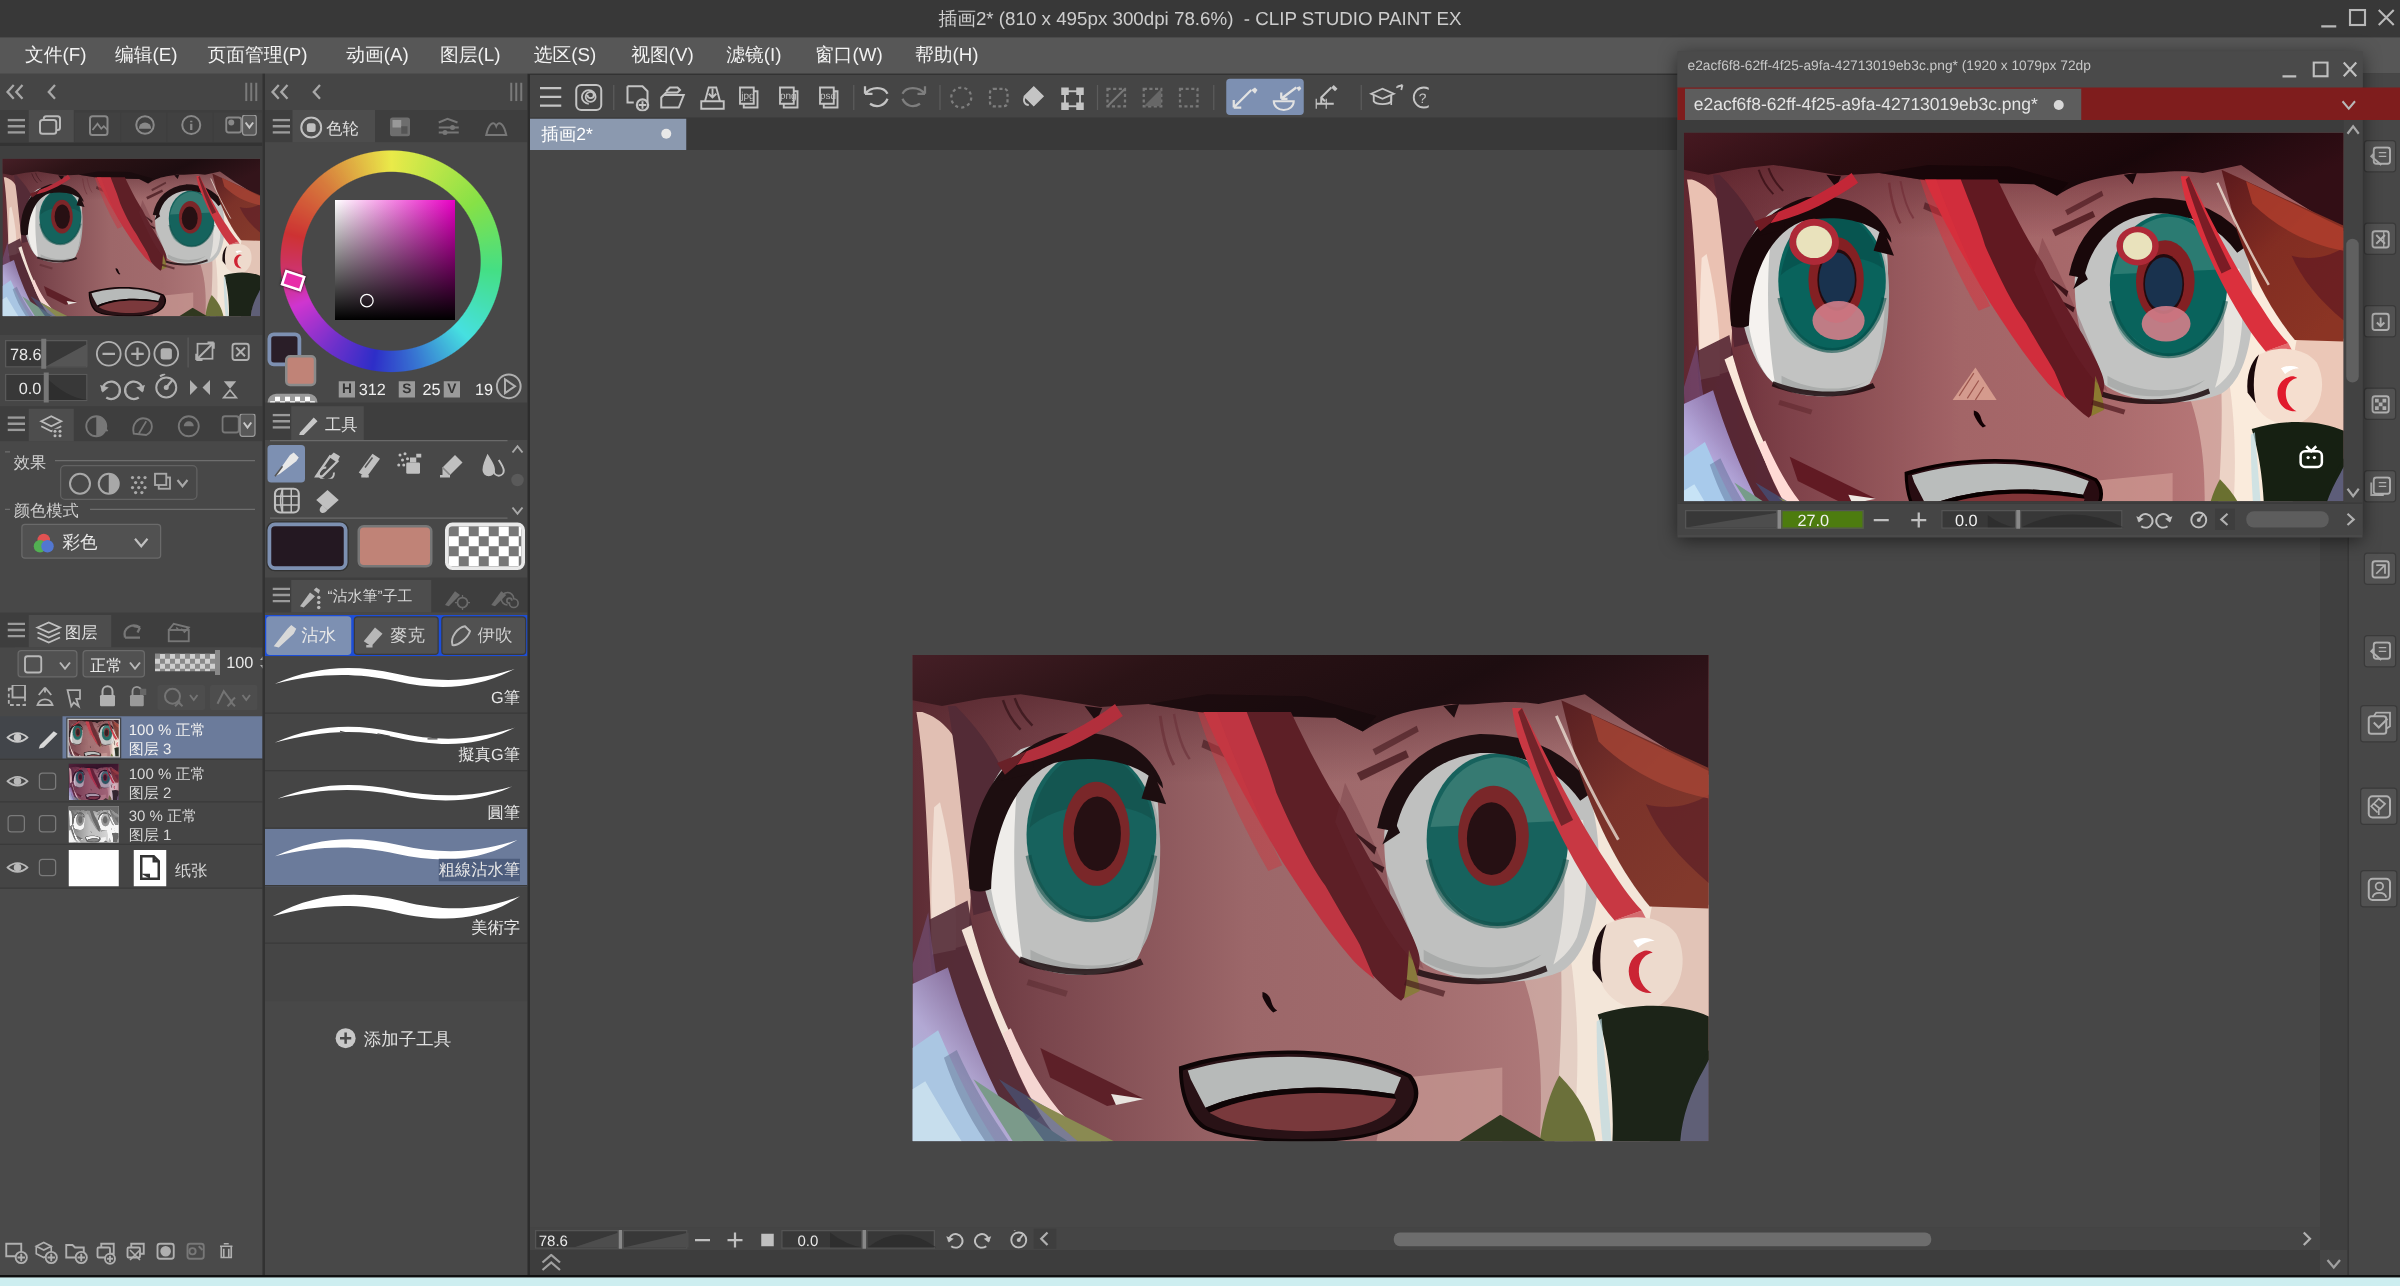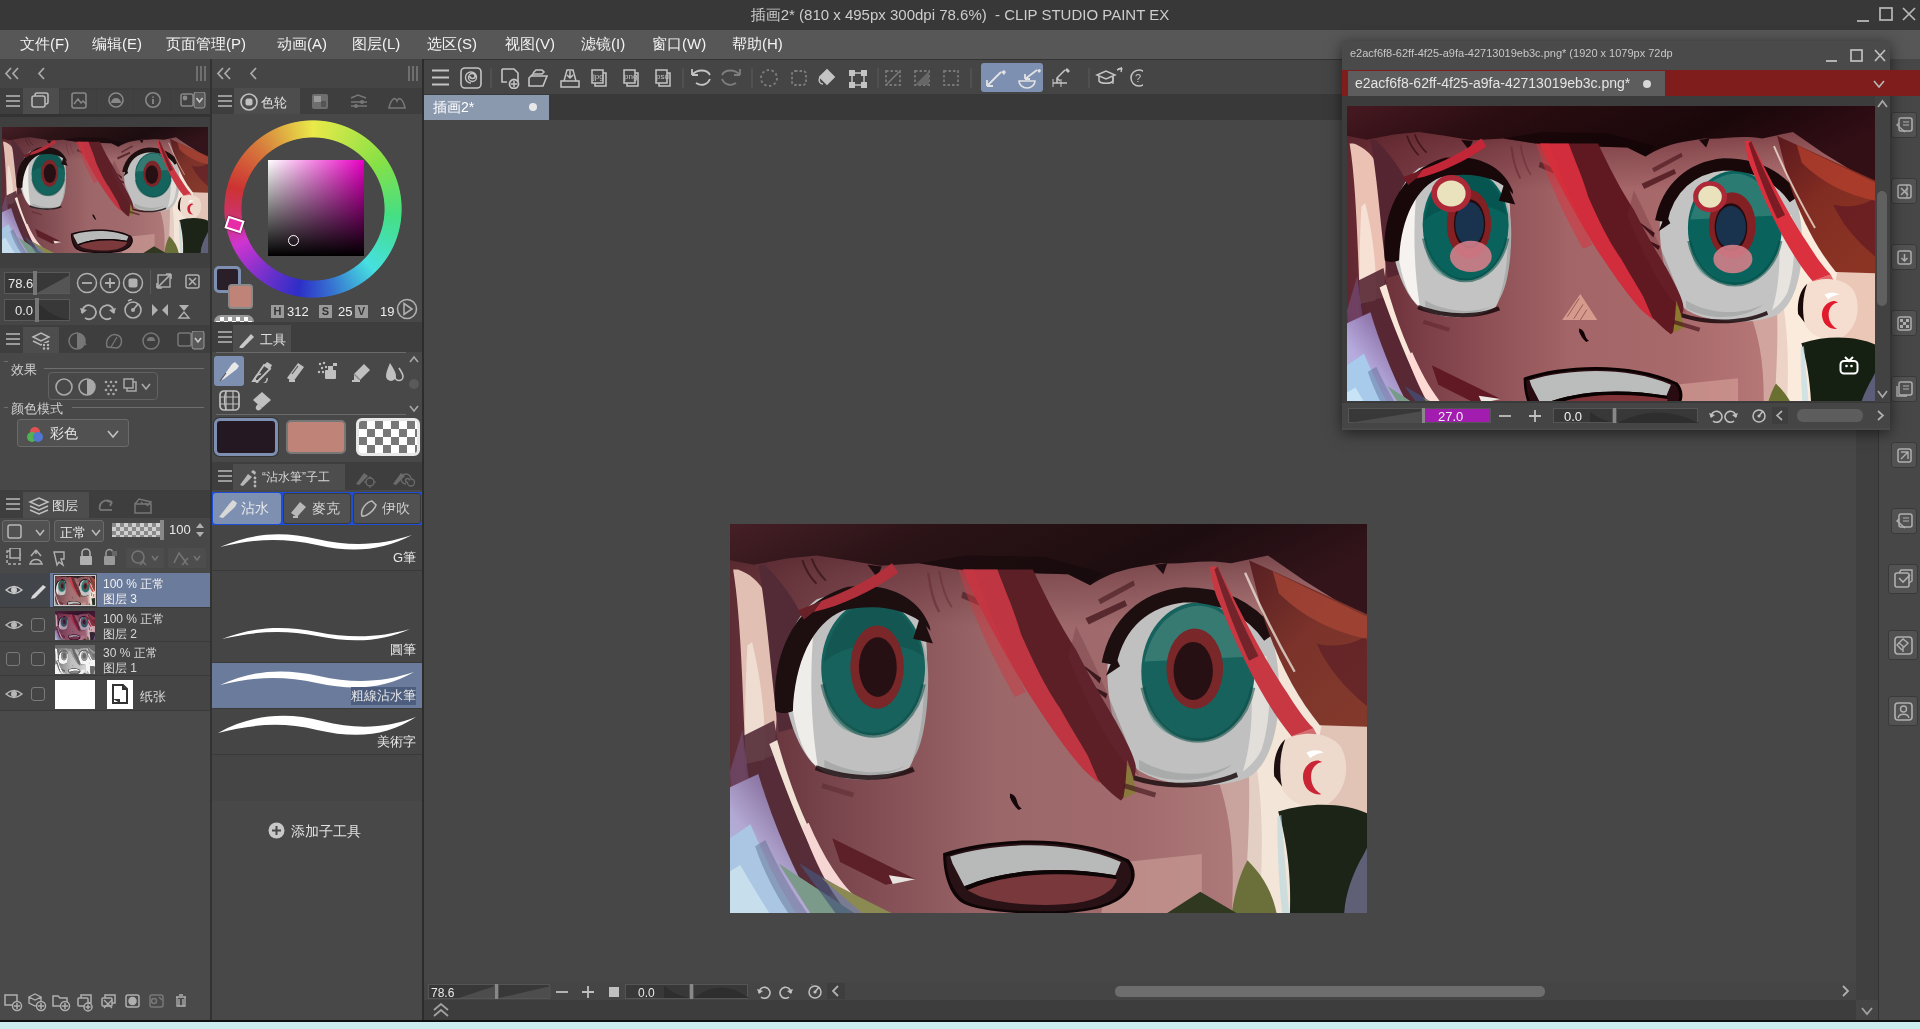--- a/index.html
+++ b/index.html
@@ -466,21 +466,21 @@
   <svg class="abs" style="left:96px;top:6px" width="22" height="20">
         <path d="M4,14 C2,6 10,2 16,6 M16,6 l-5,-1 m5,1 l-2,4" fill="none" stroke="#777" stroke-width="1.8"></path>
         <path d="M4,14 h12" stroke="#777" stroke-width="1.8"></path>
       </svg>
   <svg class="abs" style="left:133px;top:6px" width="24" height="20">
         <rect x="2" y="8" width="16" height="9" fill="none" stroke="#777" stroke-width="1.5"></rect>
         <path d="M2,8 l4,-5 12,3 -4,4" fill="none" stroke="#777" stroke-width="1.5"></path>
         <path d="M8,6 l2,2 M12,7 l2,2" stroke="#777" stroke-width="1.2"></path>
       </svg>
  </div>
- <div class="abs" style="left:0;top:430px;width:189px;height:26px;background:#484848">
+ <div class="abs" style="left:12px;top:430px;width:189px;height:26px;background:#484848">
    <div class="abs" style="left:2px;top:2px;width:48px;height:22px;border:1px solid #6a6a6a;border-radius:3px;background:#515151">
         <svg class="abs" style="left:4px;top:3px" width="16" height="16">
           <rect x="1" y="1" width="13" height="13" rx="2" fill="none" stroke="#b8b8b8" stroke-width="1.5"></rect>
         </svg>
         <svg class="abs" style="left:32px;top:8px" width="12" height="8">
           <path d="M1,1 l4,5 4,-5" fill="none" stroke="#b8b8b8" stroke-width="1.6"></path>
         </svg>
       </div>
    <div class="abs" style="left:54px;top:2px;width:50px;height:22px;border:1px solid #6a6a6a;border-radius:3px;background:#515151">
         <span class="abs" style="left:5px;top:3px;font-size:13px;color:#e8e8e8">正常</span>
@@ -777,20 +777,24 @@
           <path d="M4,18 C2,12 8,4 14,3 l4,4 C16,13 8,19 4,18 Z" fill="none" stroke="#b8b8b8" stroke-width="1.6"></path>
           <path d="M14,3 l4,4" stroke="#b8b8b8"></path>
         </svg>
     <span class="abs" style="left:170px;top:8px;font-size:14px;color:#d0d0d0">伊吹</span>
   </div>
 
   <div class="abs" style="left:0;top:63px;width:210px;height:276px;background:#454545">
     <div class="abs brushrow" style="top:0"><svg width="210" height="30">
             <path d="M8,22 C40,8 70,6 105,14 C140,22 170,20 200,10 C170,26 140,28 105,20 C70,12 40,14 8,22 Z" fill="#fff"></path>
           </svg><span>G筆</span></div>
+    <div class="abs brushrow" style="top:46px"><svg width="210" height="30">
+            <path d="M8,23 C40,9 70,7 105,15 C140,23 170,21 200,11 C170,27 140,27 105,19 C70,11 40,15 8,23 Z" fill="#fff"></path>
+            <path d="M60,14 l8,2 M90,16 l10,2 M130,20 l8,0" stroke="#454545" stroke-width="1"></path>
+          </svg><span>擬真G筆</span></div>
     <div class="abs brushrow sel" style="top:138px"><svg width="210" height="30">
             <path d="M8,22 C40,7 72,5 107,13 C142,21 172,19 202,9 C172,26 142,28 105,20 C70,12 40,14 8,22 Z" fill="#fff"></path>
           </svg><span style="background:#4d5d7d">粗線沾水筆</span></div>
     <div class="abs brushrow" style="top:92px"><svg width="210" height="30">
             <path d="M10,22 C40,10 70,8 105,15 C140,22 170,20 198,12 C170,25 140,26 105,19 C70,12 40,15 10,22 Z" fill="#fff"></path>
           </svg><span>圓筆</span></div>
     <div class="abs brushrow" style="top:184px"><svg width="210" height="30">
             <path d="M6,24 C40,5 75,3 110,12 C145,21 175,19 204,8 C175,27 145,30 105,21 C68,12 38,16 6,24 Z" fill="#fff"></path>
           </svg><span>美術字</span></div>
   </div>
@@ -852,21 +856,21 @@
       <svg class="abs" style="left:1px;top:292px" width="13" height="12">
           <path d="M2,3 l4.5,6 4.5,-6" fill="none" stroke="#a8a8a8" stroke-width="1.7"></path>
         </svg>
     </div>
   </div>
   <div class="abs" style="left:0;top:361px;width:548px;height:26px;background:#454545;border-top:1px solid #393939">
     <div class="abs" style="left:6px;top:5px;width:74px;height:15px;background:#383838;border:1px solid #555"><svg width="74" height="13">
           <path d="M0,13 L74,13 L74,1 Z" fill="#4d4d4d"></path>
         </svg></div>
     <div class="abs" style="left:80px;top:5px;width:3px;height:15px;background:#888"></div>
-    <div class="abs" style="left:83px;top:5px;width:66px;height:15px;background:#a21caf;border:1px solid #555">
+    <div class="abs" style="left:83px;top:5px;width:66px;height:15px;background:#4d7c0f;border:1px solid #555">
         <span style="position:absolute;left:12px;top:0px;font-size:13px;color:#f0f0f0">27.0</span>
       </div>
     <svg class="abs" style="left:155px;top:6px" width="110" height="14">
       <path d="M2,7 h12" stroke="#c0c0c0" stroke-width="1.8"></path>
       <path d="M32,7 h12 M38,1 v12" stroke="#c0c0c0" stroke-width="1.8"></path>
       <rect x="66" y="2" width="10" height="10" fill="#c0c0c0"></rect>
     </svg>
     <div class="abs" style="left:211px;top:5px;width:60px;height:15px;background:#383838;border:1px solid #555">
         <span style="position:absolute;left:10px;top:0px;font-size:13px;color:#f0f0f0">0.0</span>
         <svg class="abs" style="left:36px;top:0" width="22" height="13">

